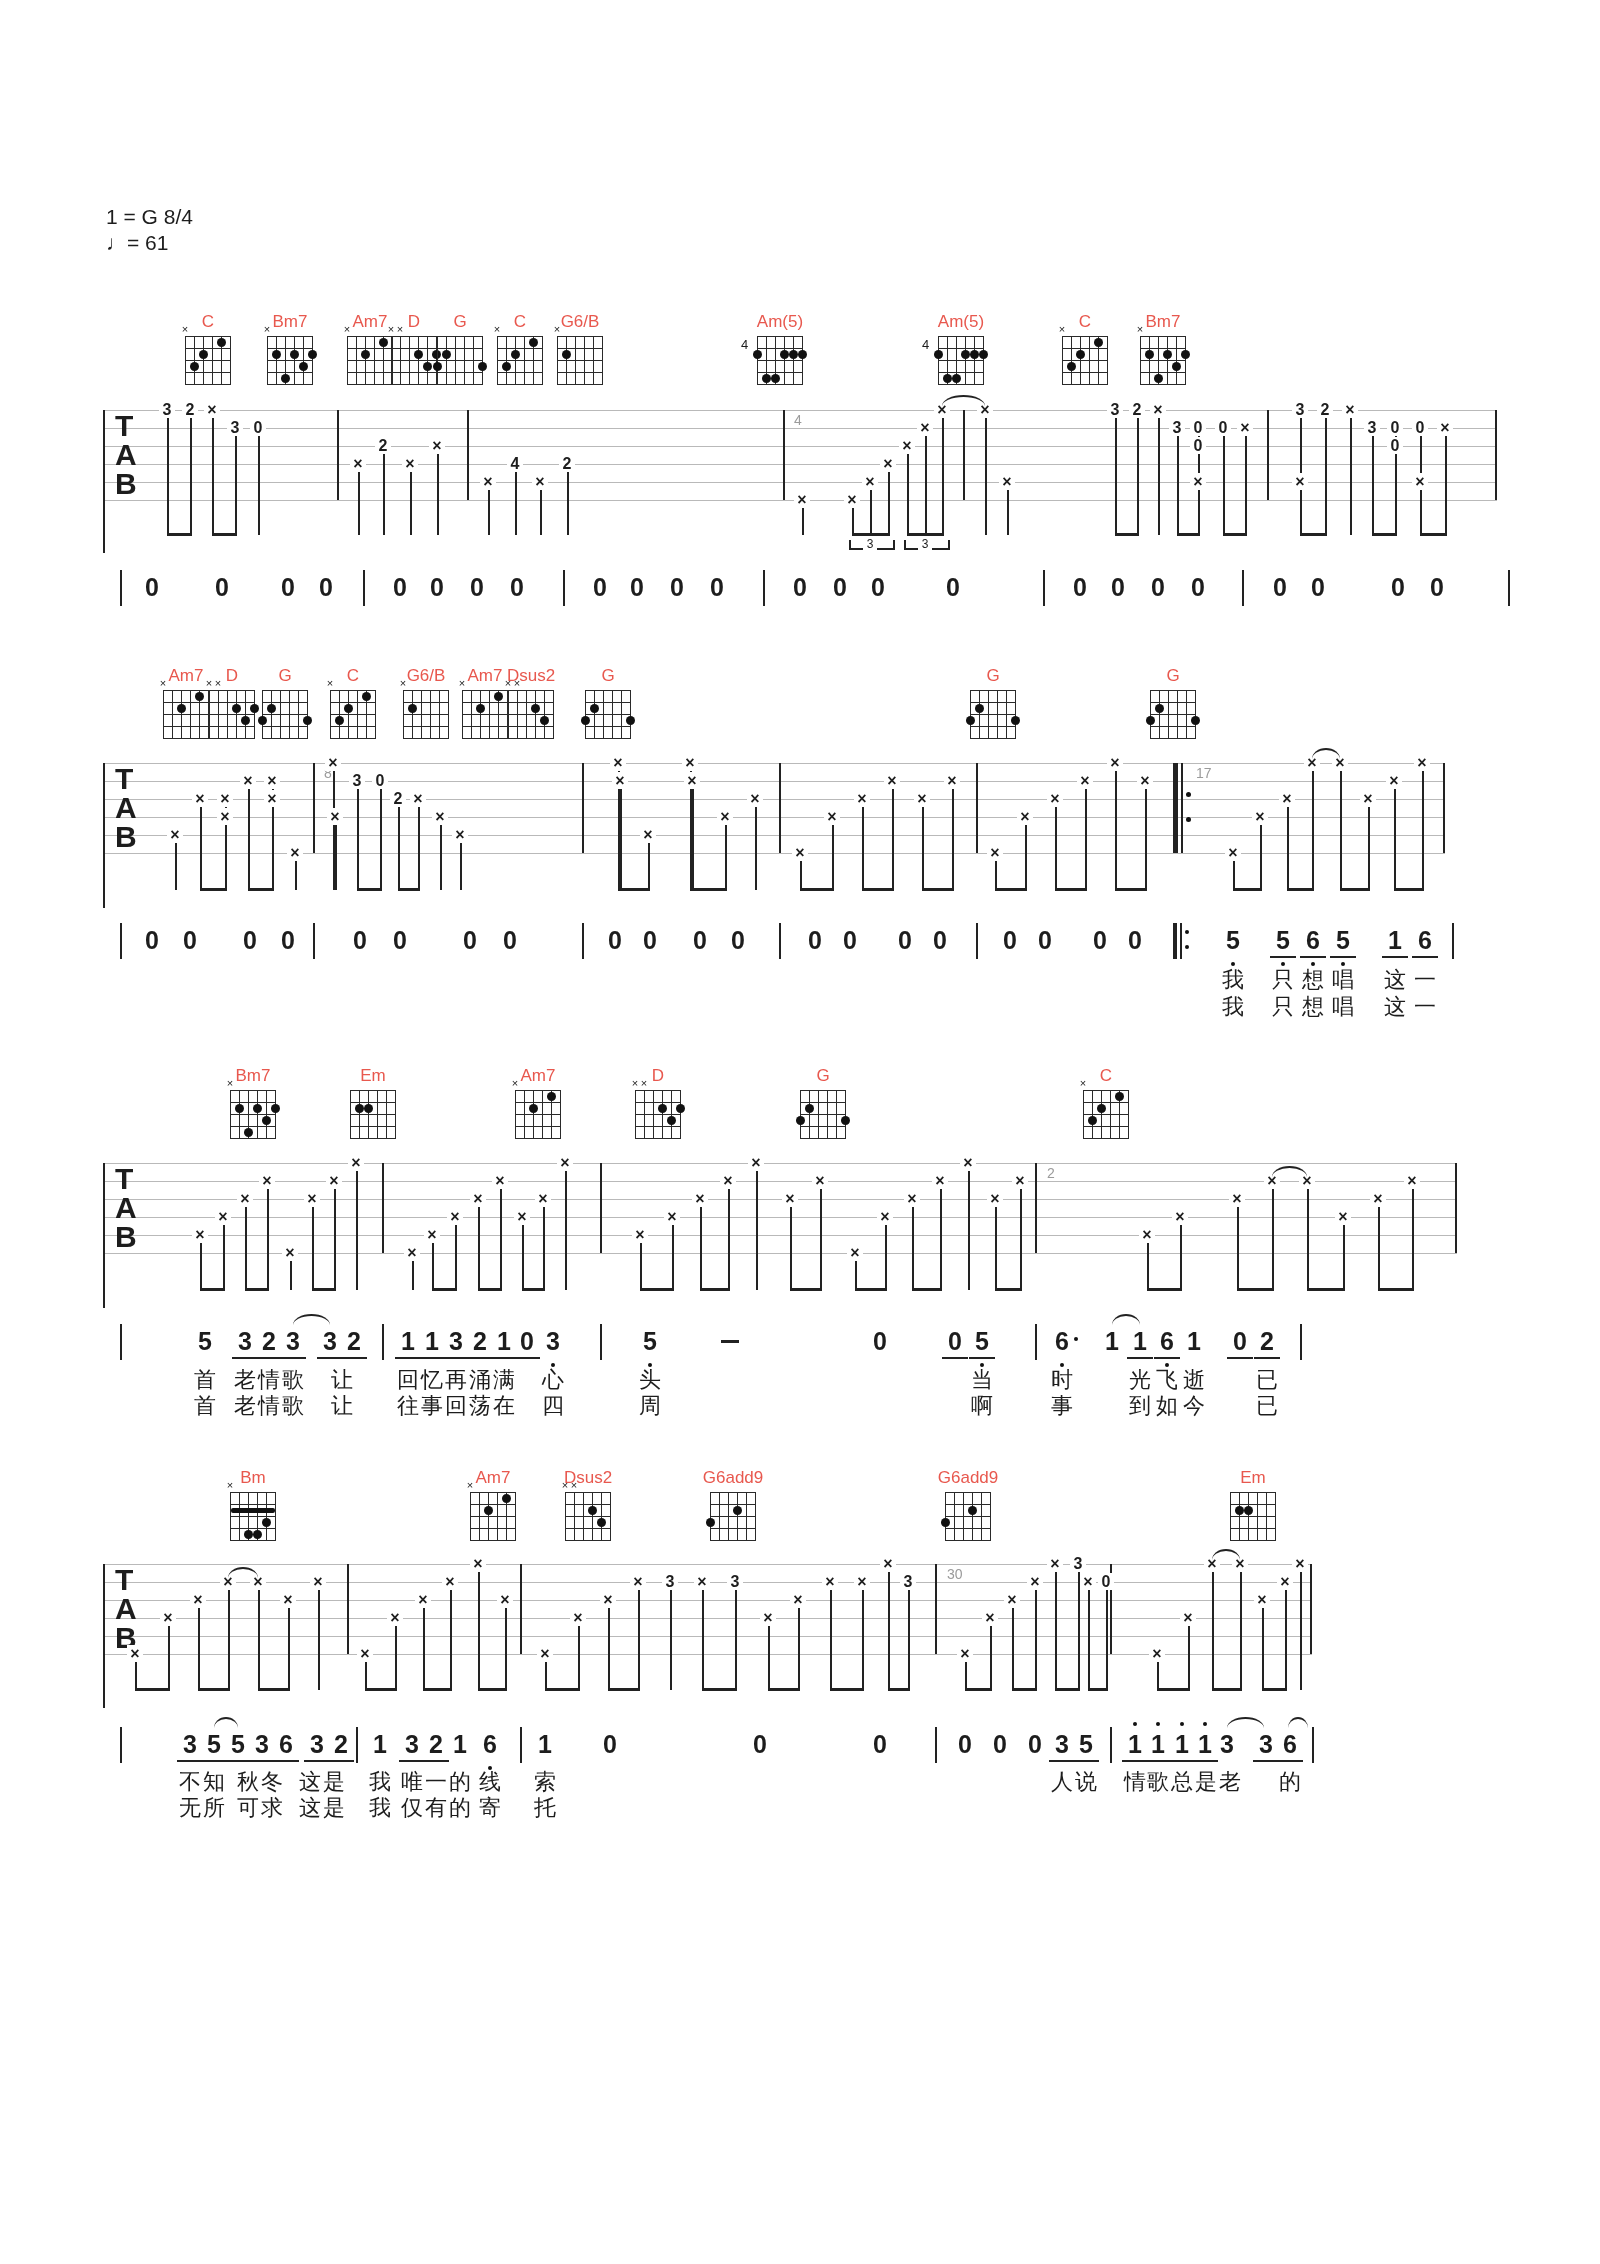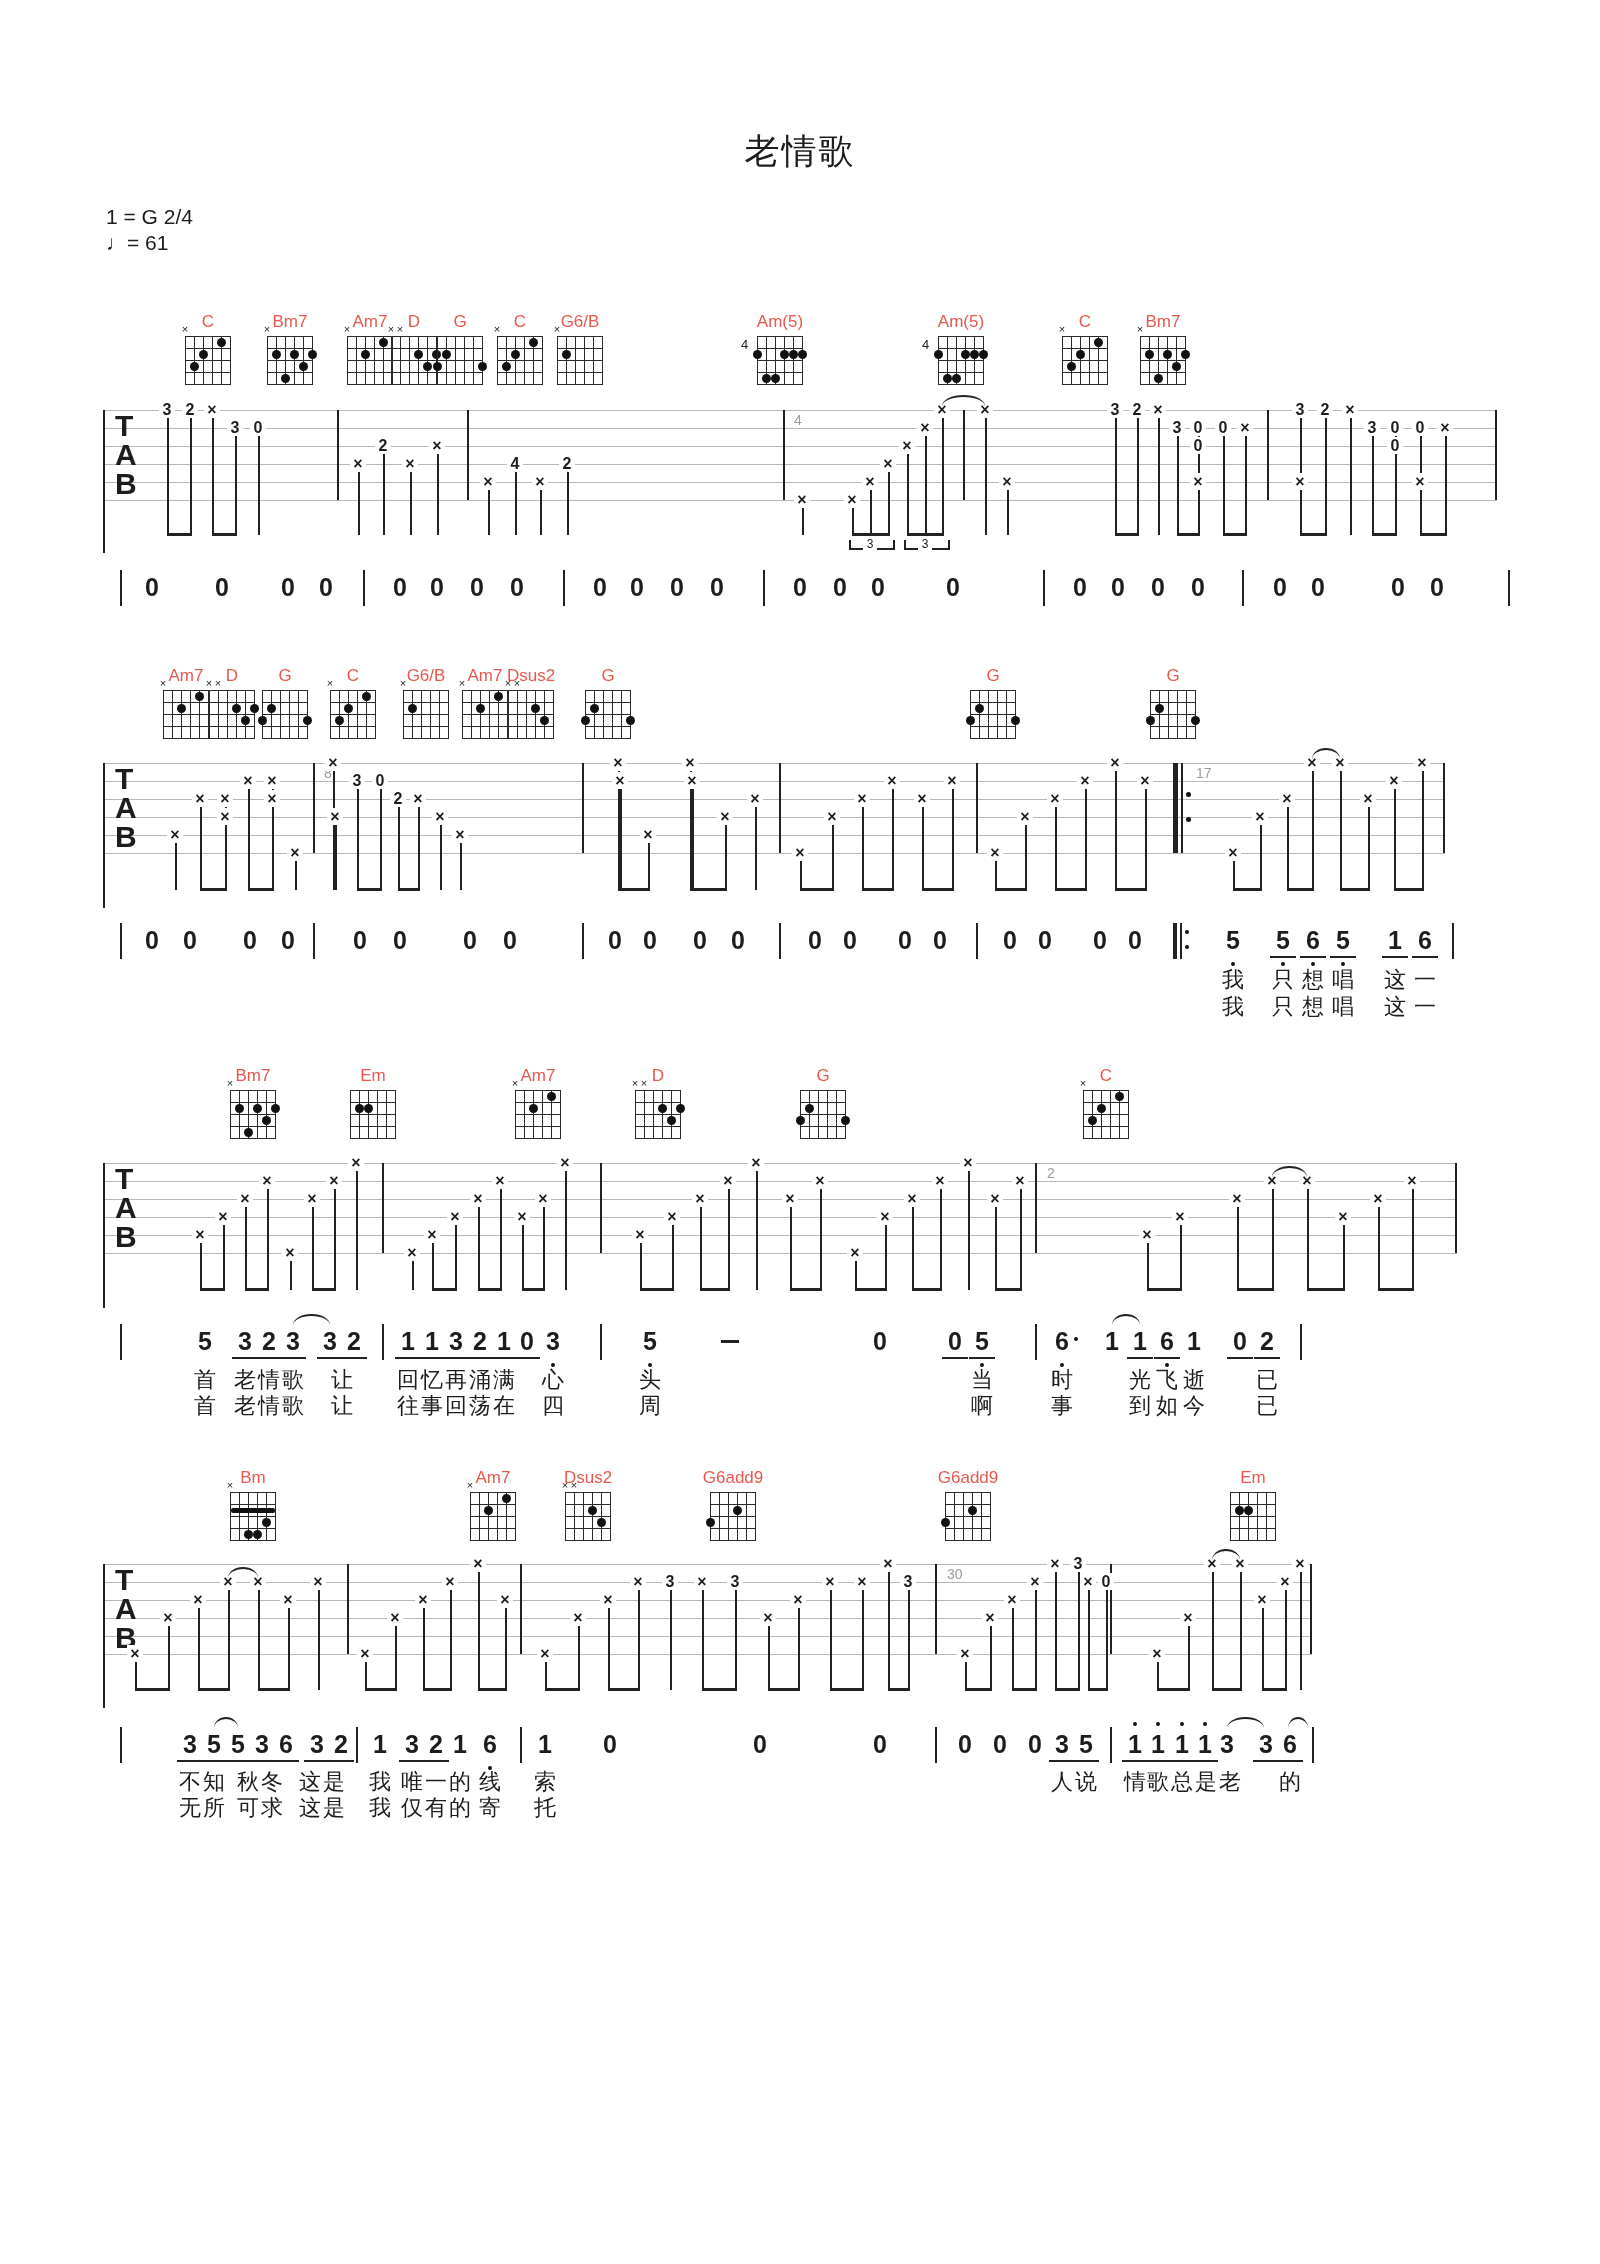--- a/index.html
+++ b/index.html
@@ -22,22 +22,21 @@
   .tie{border-top:2px solid #222;border-radius:50% 50% 0 0/100% 100% 0 0}
   .trip{border-left:2px solid #222;border-right:2px solid #222;border-bottom:2px solid #222}
   .tripn{font-size:12px;line-height:12px;background:#fff;text-align:center}
   .jd{font-size:25px;font-weight:600;text-align:center;line-height:28px}
   .lyr{font-size:22px;text-align:center;line-height:24px}
 </style>
 </head>
 <body>
 
 <div class="page" id="sheet">
-  <div class="abs title" style="top:128px;left:0">老情歌</div>
-  <div class="abs keysig" style="top:205px;left:106px">1 = G 2/4</div>
+  <div class="abs keysig" style="top:205px;left:106px">1 = G 8/4</div>
   <div class="abs tempo" style="top:231px;left:106px">♩= 61</div>
 <div class="abs cl" style="left: 163px; top: 312px; width: 90px; color: rgb(232, 88, 78);">C</div>
     <div class="abs cgrid" style="left: 185px; top: 336px; width: 46px; height: 49px;"></div>
     <div class="abs cm" style="left: 180px; top: 324px; width: 10px; text-align: center;">×</div>
     <div class="abs dot" style="left: 190px; top: 362px; width: 9px; height: 9px;"></div>
     <div class="abs dot" style="left: 199px; top: 350px; width: 9px; height: 9px;"></div>
     <div class="abs dot" style="left: 217px; top: 338px; width: 9px; height: 9px;"></div>
     <div class="abs cl" style="left: 245px; top: 312px; width: 90px; color: rgb(232, 88, 78);">Bm7</div>
     <div class="abs cgrid" style="left: 267px; top: 336px; width: 46px; height: 49px;"></div>
     <div class="abs cm" style="left: 262px; top: 324px; width: 10px; text-align: center;">×</div>

